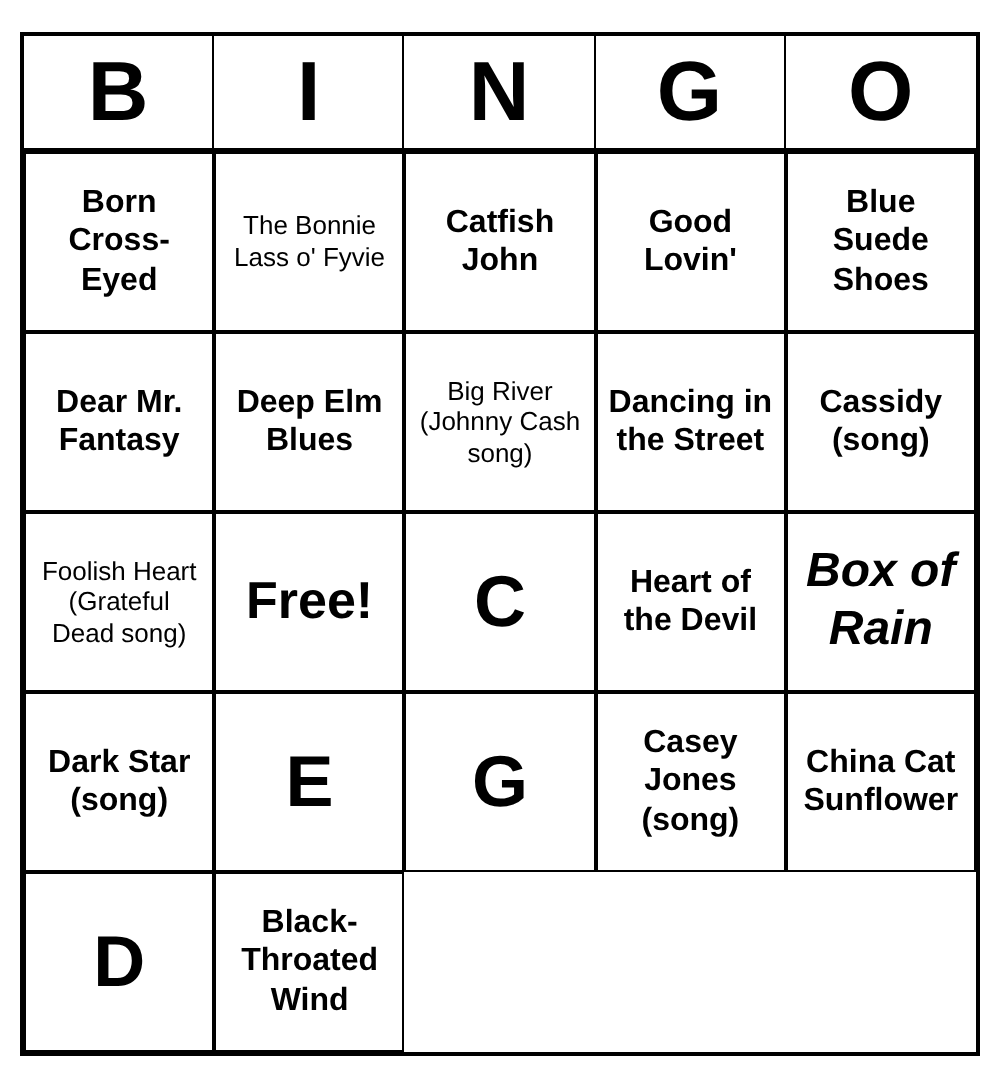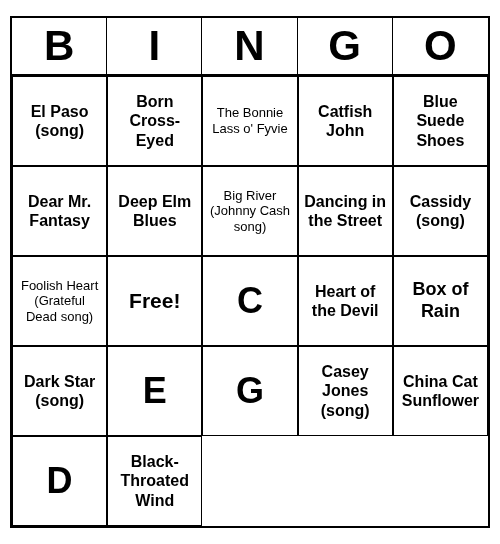--- a/index.html
+++ b/index.html
@@ -41,53 +41,54 @@
       text-align: center;
       display: flex;
       align-items: center;
       justify-content: center;
       padding: 4px;
       min-height: 90px;
       font-size: 13px;
       line-height: 1.2;
     }
     .bingo-cell.free {
-      font-size: 21px;
+      font-size: 26px;
       font-weight: bold;
       text-align: center;
     }
     .bingo-cell.large-text {
       font-size: 16px;
       font-weight: bold;
     }
     .bingo-cell.xlarge-text {
-      font-size: 18px;
+      font-size: 24px;
       font-weight: bold;
+      font-style: italic;
     }
     .bingo-cell.single-letter {
       font-size: 36px;
       font-weight: bold;
     }
   </style>
 </head>
 <body>
 
 <div class="bingo-card">
   <div class="bingo-header">
   <div class="bingo-header-cell">B</div>
       <div class="bingo-header-cell">I</div>
       <div class="bingo-header-cell">N</div>
       <div class="bingo-header-cell">G</div>
       <div class="bingo-header-cell">O</div>
     </div>
   <div class="bingo-grid">
-  <div class="bingo-cell large-text">El Paso (song)</div>
       <div class="bingo-cell large-text">Born Cross-Eyed</div>
       <div class="bingo-cell">The Bonnie Lass o' Fyvie</div>
       <div class="bingo-cell large-text">Catfish John</div>
+      <div class="bingo-cell large-text">Good Lovin'</div>
       <div class="bingo-cell large-text">Blue Suede Shoes</div>
       <div class="bingo-cell large-text">Dear Mr. Fantasy</div>
       <div class="bingo-cell large-text">Deep Elm Blues</div>
       <div class="bingo-cell">Big River (Johnny Cash song)</div>
       <div class="bingo-cell large-text">Dancing in the Street</div>
       <div class="bingo-cell large-text">Cassidy (song)</div>
       <div class="bingo-cell">Foolish Heart (Grateful Dead song)</div>
       <div class="bingo-cell free">Free!</div>
       <div class="bingo-cell single-letter">C</div>
       <div class="bingo-cell large-text">Heart of the Devil</div>

